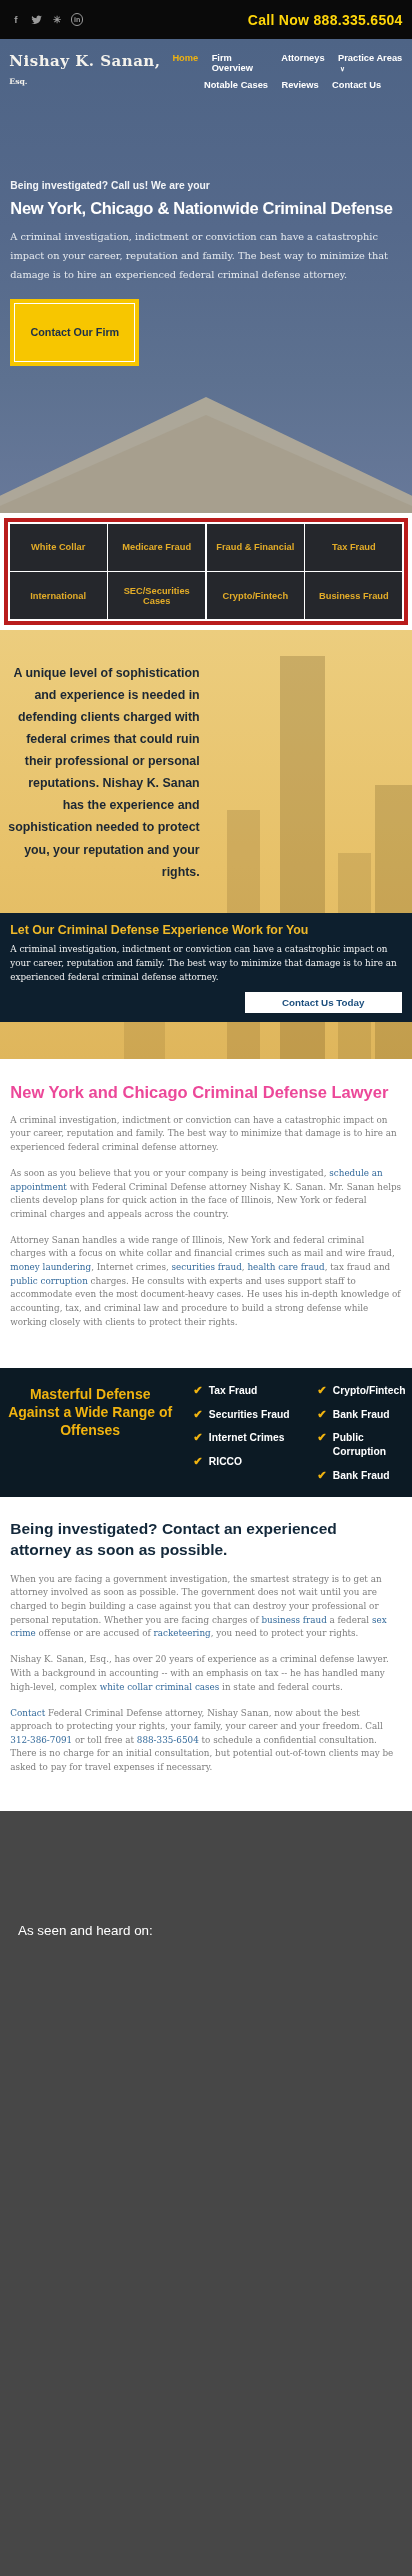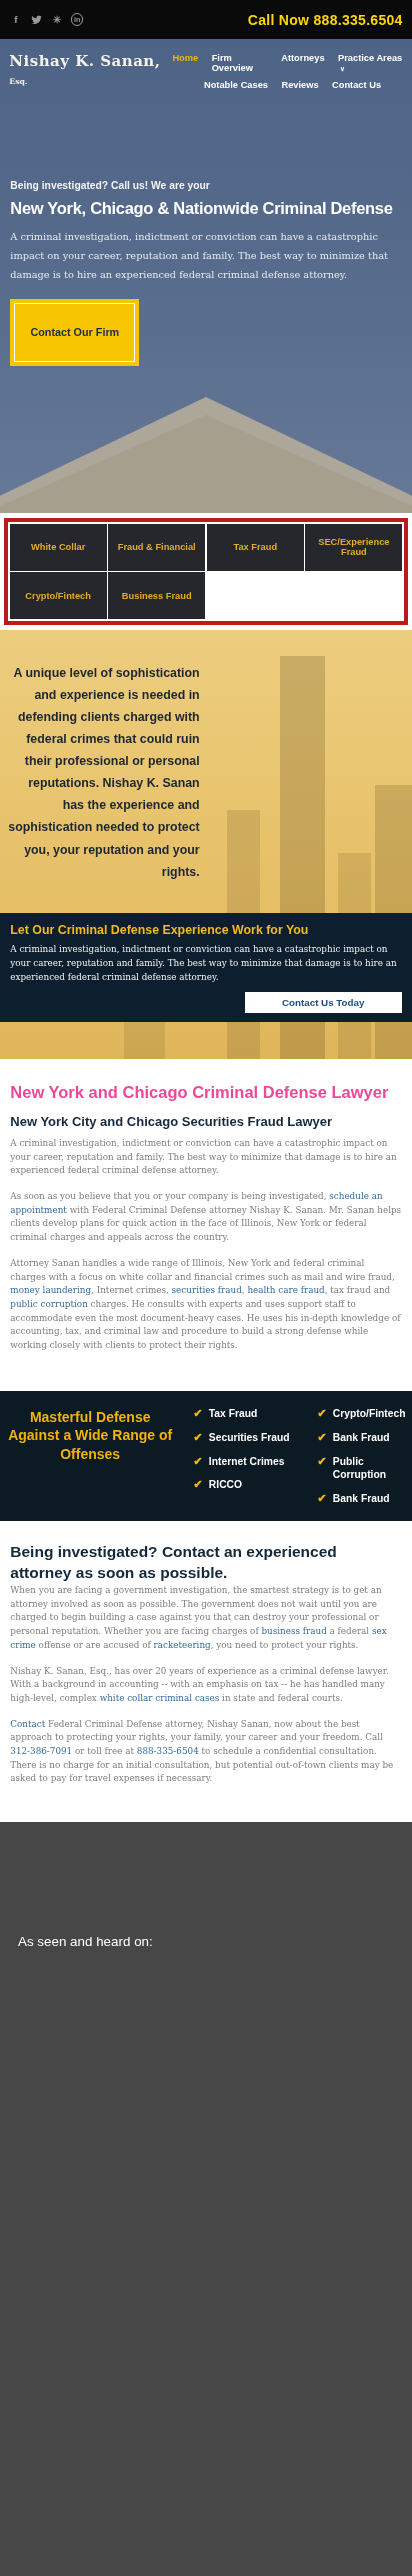--- a/index.html
+++ b/index.html
@@ -75,21 +75,21 @@
   .off-head { width:170px; color:#f0b310; font-size:14px; font-weight:bold; text-align:center; line-height:1.3; padding-top:3.1px; }
   .off-col { list-style:none; display:flex; flex-direction:column; gap:10.3px; padding-top:2.1px; }
   .off-col.c1 { width:106px; }
   .off-col.c2 { width:88px; }
   .off-item { color:#fff; font-size:10.3px; font-weight:bold; display:flex; gap:6.2px; align-items:flex-start; line-height:1.3; }
   .check { color:#f0b310; font-size:11.3px; line-height:1.1; }
   .off-col.c2 .off-item span.lbl { max-width:61px; }
 
   
   .investigated { padding:21.6px 10.3px 24px 10.3px; background:#fff; }
-  .investigated h2 { color:#13283a; font-size:15.5px; font-weight:bold; line-height:1.35; margin-bottom:0; max-width:376px; }
+  .investigated h2 { color:#13283a; font-size:15.5px; font-weight:bold; line-height:1.35; margin-bottom:12px; max-width:376px; }
 
   
   .media { background:#474747; height:842px; }
   .media h3 { color:#fff; font-size:13.4px; font-weight:normal; padding:112px 0 0 18px; }
 </style>
 </head>
 <body>
 
 <div class="page">
 
@@ -141,27 +141,33 @@
       <button class="hero-btn">Contact Our Firm</button>
     </div>
   </div>
 
   <div class="tiles-wrap">
     <div class="tiles">
       <div class="tile">
           <span>White Collar</span>
         </div>
       <div class="tile">
+          <span>Medicare Fraud</span>
+        </div>
+      <div class="tile">
           <span>Fraud &amp; Financial</span>
         </div>
       <div class="tile">
           <span>Tax Fraud</span>
         </div>
       <div class="tile">
-          <span>SEC/Experience Fraud</span>
+          <span>International</span>
+        </div>
+      <div class="tile">
+          <span>SEC/Securities Cases</span>
         </div>
       <div class="tile">
           <span>Crypto/Fintech</span>
         </div>
       <div class="tile">
           <span>Business Fraud</span>
         </div>
     </div>
   </div>
 
@@ -179,21 +185,20 @@
     <div class="cta">
       <h3>Let Our Criminal Defense Experience Work for You</h3>
       <p>A criminal investigation, indictment or conviction can have a catastrophic impact on your career, reputation and family. The best way to minimize that damage is to hire an experienced federal criminal defense attorney.</p>
       <button class="cta-btn">Contact Us Today</button>
     </div>
     <div class="gold-strip"></div>
   </div>
 
   <div class="content">
     <h1>New York and Chicago Criminal Defense Lawyer</h1>
-    <h2>New York City and Chicago Securities Fraud Lawyer</h2>
     <p class="bodytext">A criminal investigation, indictment or conviction can have a catastrophic impact on your career, reputation and family. The best way to minimize that damage is to hire an experienced federal criminal defense attorney.</p>
     <p class="bodytext"><span>As soon as you believe that you or your company is being investigated, </span><a>schedule an appointment</a><span> with Federal Criminal Defense attorney Nishay K. Sanan. Mr. Sanan helps clients develop plans for quick action in the face of Illinois, New York or federal criminal charges and appeals across the country.</span></p>
     <p class="bodytext"><span>Attorney Sanan handles a wide range of Illinois, New York and federal criminal charges with a focus on white collar and financial crimes such as mail and wire fraud, </span><a>money laundering</a><span>, Internet crimes, </span><a>securities fraud</a><span>, </span><a>health care fraud</a><span>, tax fraud and </span><a>public corruption</a><span> charges. He consults with experts and uses support staff to accommodate even the most document-heavy cases. He uses his in-depth knowledge of accounting, tax, and criminal law and procedure to build a strong defense while working closely with clients to protect their rights.</span></p>
   </div>
 
   <div class="offenses">
     <div class="off-head">Masterful Defense Against a Wide Range of Offenses</div>
     <ul class="off-col c1">
       <li class="off-item">
           <span class="check">✔</span>

